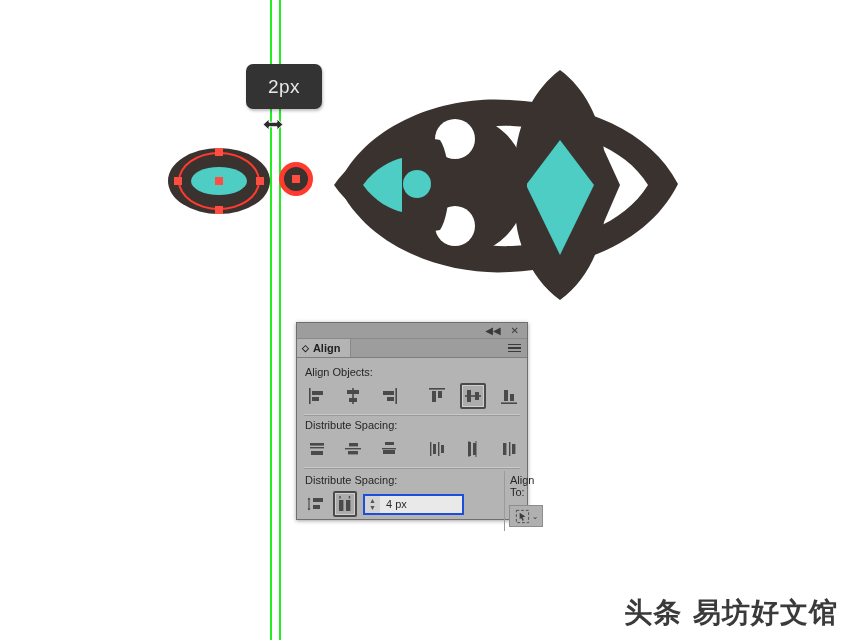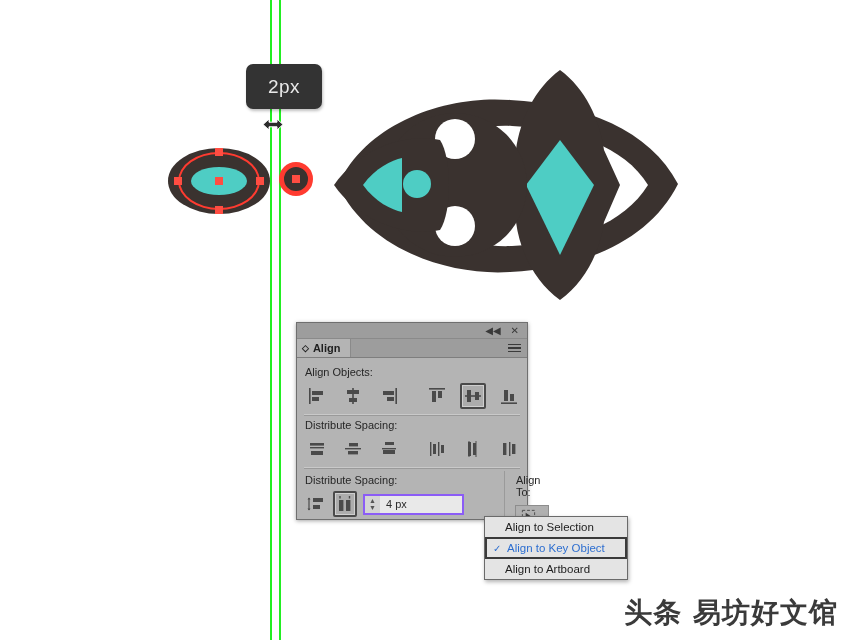--- a/index.html
+++ b/index.html
@@ -95,24 +95,24 @@
     border:1px solid transparent;box-sizing:border-box;border-radius:2px;
   }
   .abtn.pressed{
     border:2px solid #4a4a4a;background:#acacac;
     box-shadow:inset 0 0 0 1px #cfcfcf;
   }
   .divider{height:1px;background:#c9c9c9;border-bottom:1px solid #9a9a9a;margin:3px 0 2px 0;}
 
   .bottom-area{display:flex;gap:40px;}
   .bottom-left{width:160px;}
-  .bottom-right{flex:1;border-left:1px solid #9a9a9a;padding-left:10px;}
+  .bottom-right{flex:1;border-left:1px solid #9a9a9a;padding-left:4px;}
   .spacing-row{display:flex;align-items:center;gap:6px;height:30px;}
   .stepper-box{
-    display:flex;align-items:center;height:21px;border:2px solid #8b5cf6;
+    display:flex;align-items:center;height:21px;border:2px solid #1d4ed8;
     background:#e9e9e9;box-sizing:border-box;
   }
   .stepper-arrows{
     width:15px;display:flex;flex-direction:column;align-items:center;justify-content:center;
     color:#555;font-size:7px;line-height:7px;background:#d4d4d4;height:100%;
   }
   .stepper-val{padding:0 6px;font-size:11px;color:#2b2b2b;width:70px;}
   .alignto-btn{
     width:34px;height:22px;display:flex;align-items:center;justify-content:center;gap:1px;
     background:#b0b0b0;border:1px solid #8d8d8d;box-sizing:border-box;
@@ -390,30 +390,16 @@
               </svg>
               <span style="font-size:8px;color:#3a3a3a;">⌄</span>
             </div>
           </div>
         </div>
       </div>
 
     </div>
   </div>
 
-  <div class="menu">
-    <div class="menu-item">
-      <span class="check"></span>
-      <span>Align to Selection</span>
-    </div>
-    <div class="menu-item selected">
-      <span class="check">✓</span>
-      <span>Align to Key Object</span>
-    </div>
-    <div class="menu-item">
-      <span class="check"></span>
-      <span>Align to Artboard</span>
-    </div>
-  </div>
 
   <div class="watermark">头条 易坊好文馆</div>
 
 </div>
 
 </body></html>

